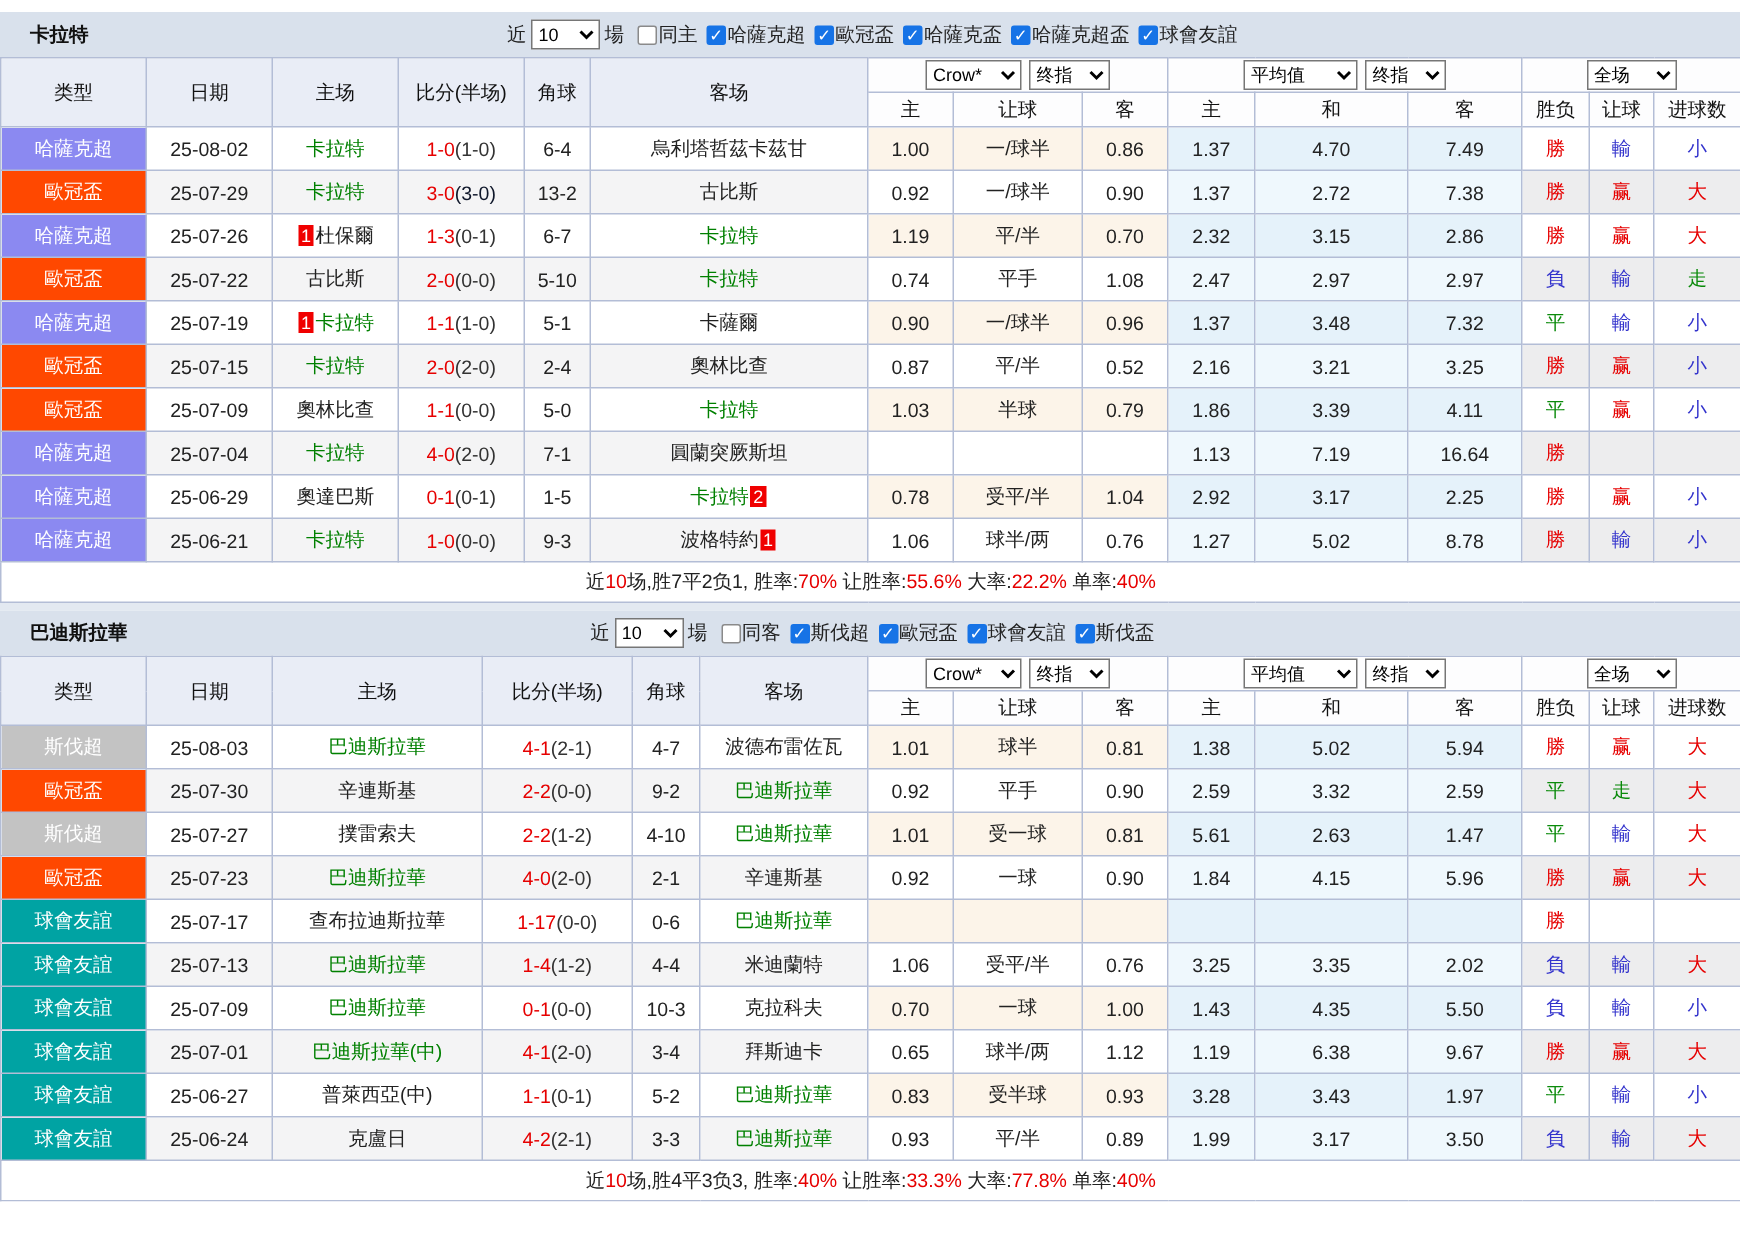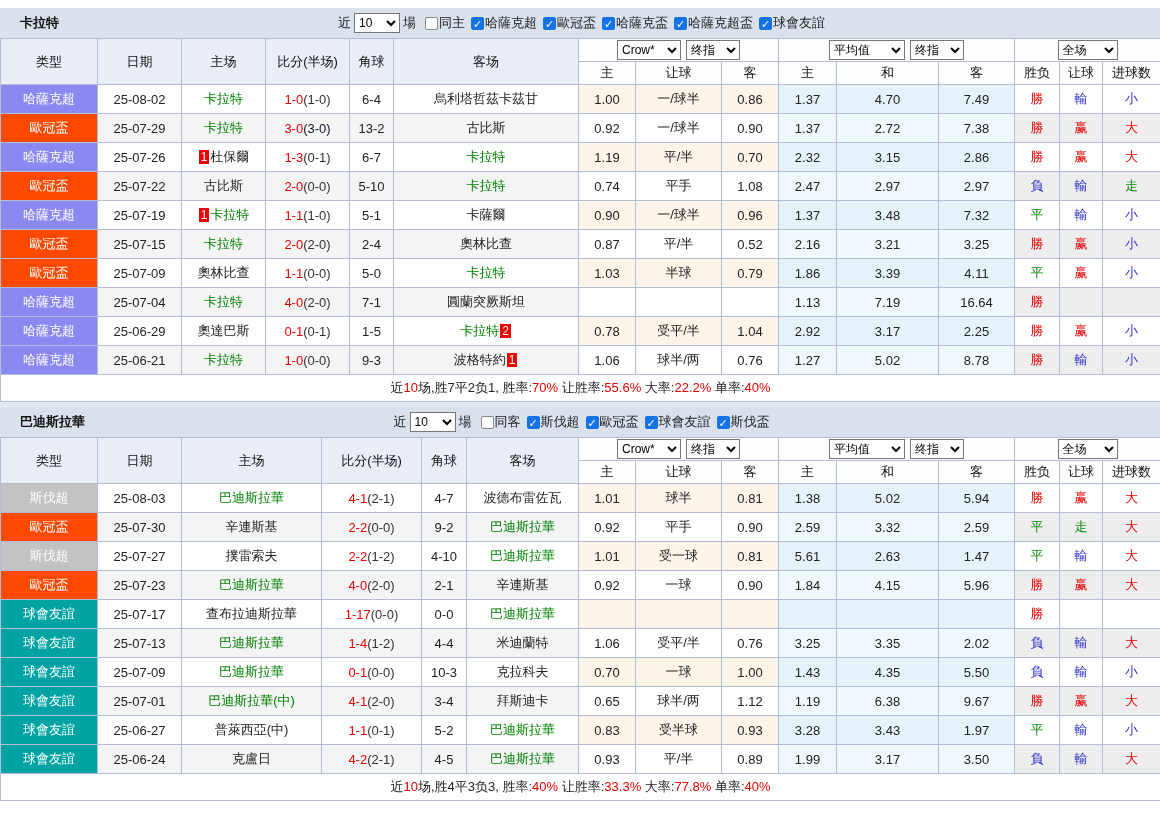--- a/index.html
+++ b/index.html
@@ -444,21 +444,21 @@
               <td class="ca">5.96</td>
               <td class="cr" style="color: rgb(230, 0, 0);">勝</td>
               <td class="cr" style="color: rgb(230, 0, 0);">赢</td>
               <td class="cr" style="color: rgb(230, 0, 0);">大</td>
             </tr>
             <tr class="odd">
               <td class="c-league" style="background: rgb(0, 163, 163);">球會友誼</td>
               <td class="cm">25-07-17</td>
               <td class="cm c-team"><span>查布拉迪斯拉華</span></td>
               <td class="cm"><span style="color: rgb(230, 0, 0);">1-17</span><span style="color: rgb(51, 51, 51);">(0-0)</span></td>
-              <td class="cm">0-0</td>
+              <td class="cm">0-6</td>
               <td class="cm c-team"><span class="tg" style="color: rgb(0, 128, 0);">巴迪斯拉華</span></td>
               <td class="co"></td>
               <td class="co"></td>
               <td class="co"></td>
               <td class="ca"></td>
               <td class="ca"></td>
               <td class="ca"></td>
               <td class="cr" style="color: rgb(230, 0, 0);">勝</td>
               <td class="cr"></td>
               <td class="cr"></td>
@@ -529,21 +529,21 @@
               <td class="ca">1.97</td>
               <td class="cr" style="color: rgb(10, 138, 10);">平</td>
               <td class="cr" style="color: rgb(51, 51, 204);">輸</td>
               <td class="cr" style="color: rgb(51, 51, 204);">小</td>
             </tr>
             <tr class="even">
               <td class="c-league" style="background: rgb(0, 163, 163);">球會友誼</td>
               <td class="cm">25-06-24</td>
               <td class="cm c-team"><span>克盧日</span></td>
               <td class="cm"><span style="color: rgb(230, 0, 0);">4-2</span><span style="color: rgb(51, 51, 51);">(2-1)</span></td>
-              <td class="cm">4-5</td>
+              <td class="cm">3-3</td>
               <td class="cm c-team"><span class="tg" style="color: rgb(0, 128, 0);">巴迪斯拉華</span></td>
               <td class="co">0.93</td>
               <td class="co">平/半</td>
               <td class="co">0.89</td>
               <td class="ca">1.99</td>
               <td class="ca">3.17</td>
               <td class="ca">3.50</td>
               <td class="cr" style="color: rgb(51, 51, 204);">負</td>
               <td class="cr" style="color: rgb(51, 51, 204);">輸</td>
               <td class="cr" style="color: rgb(230, 0, 0);">大</td>

